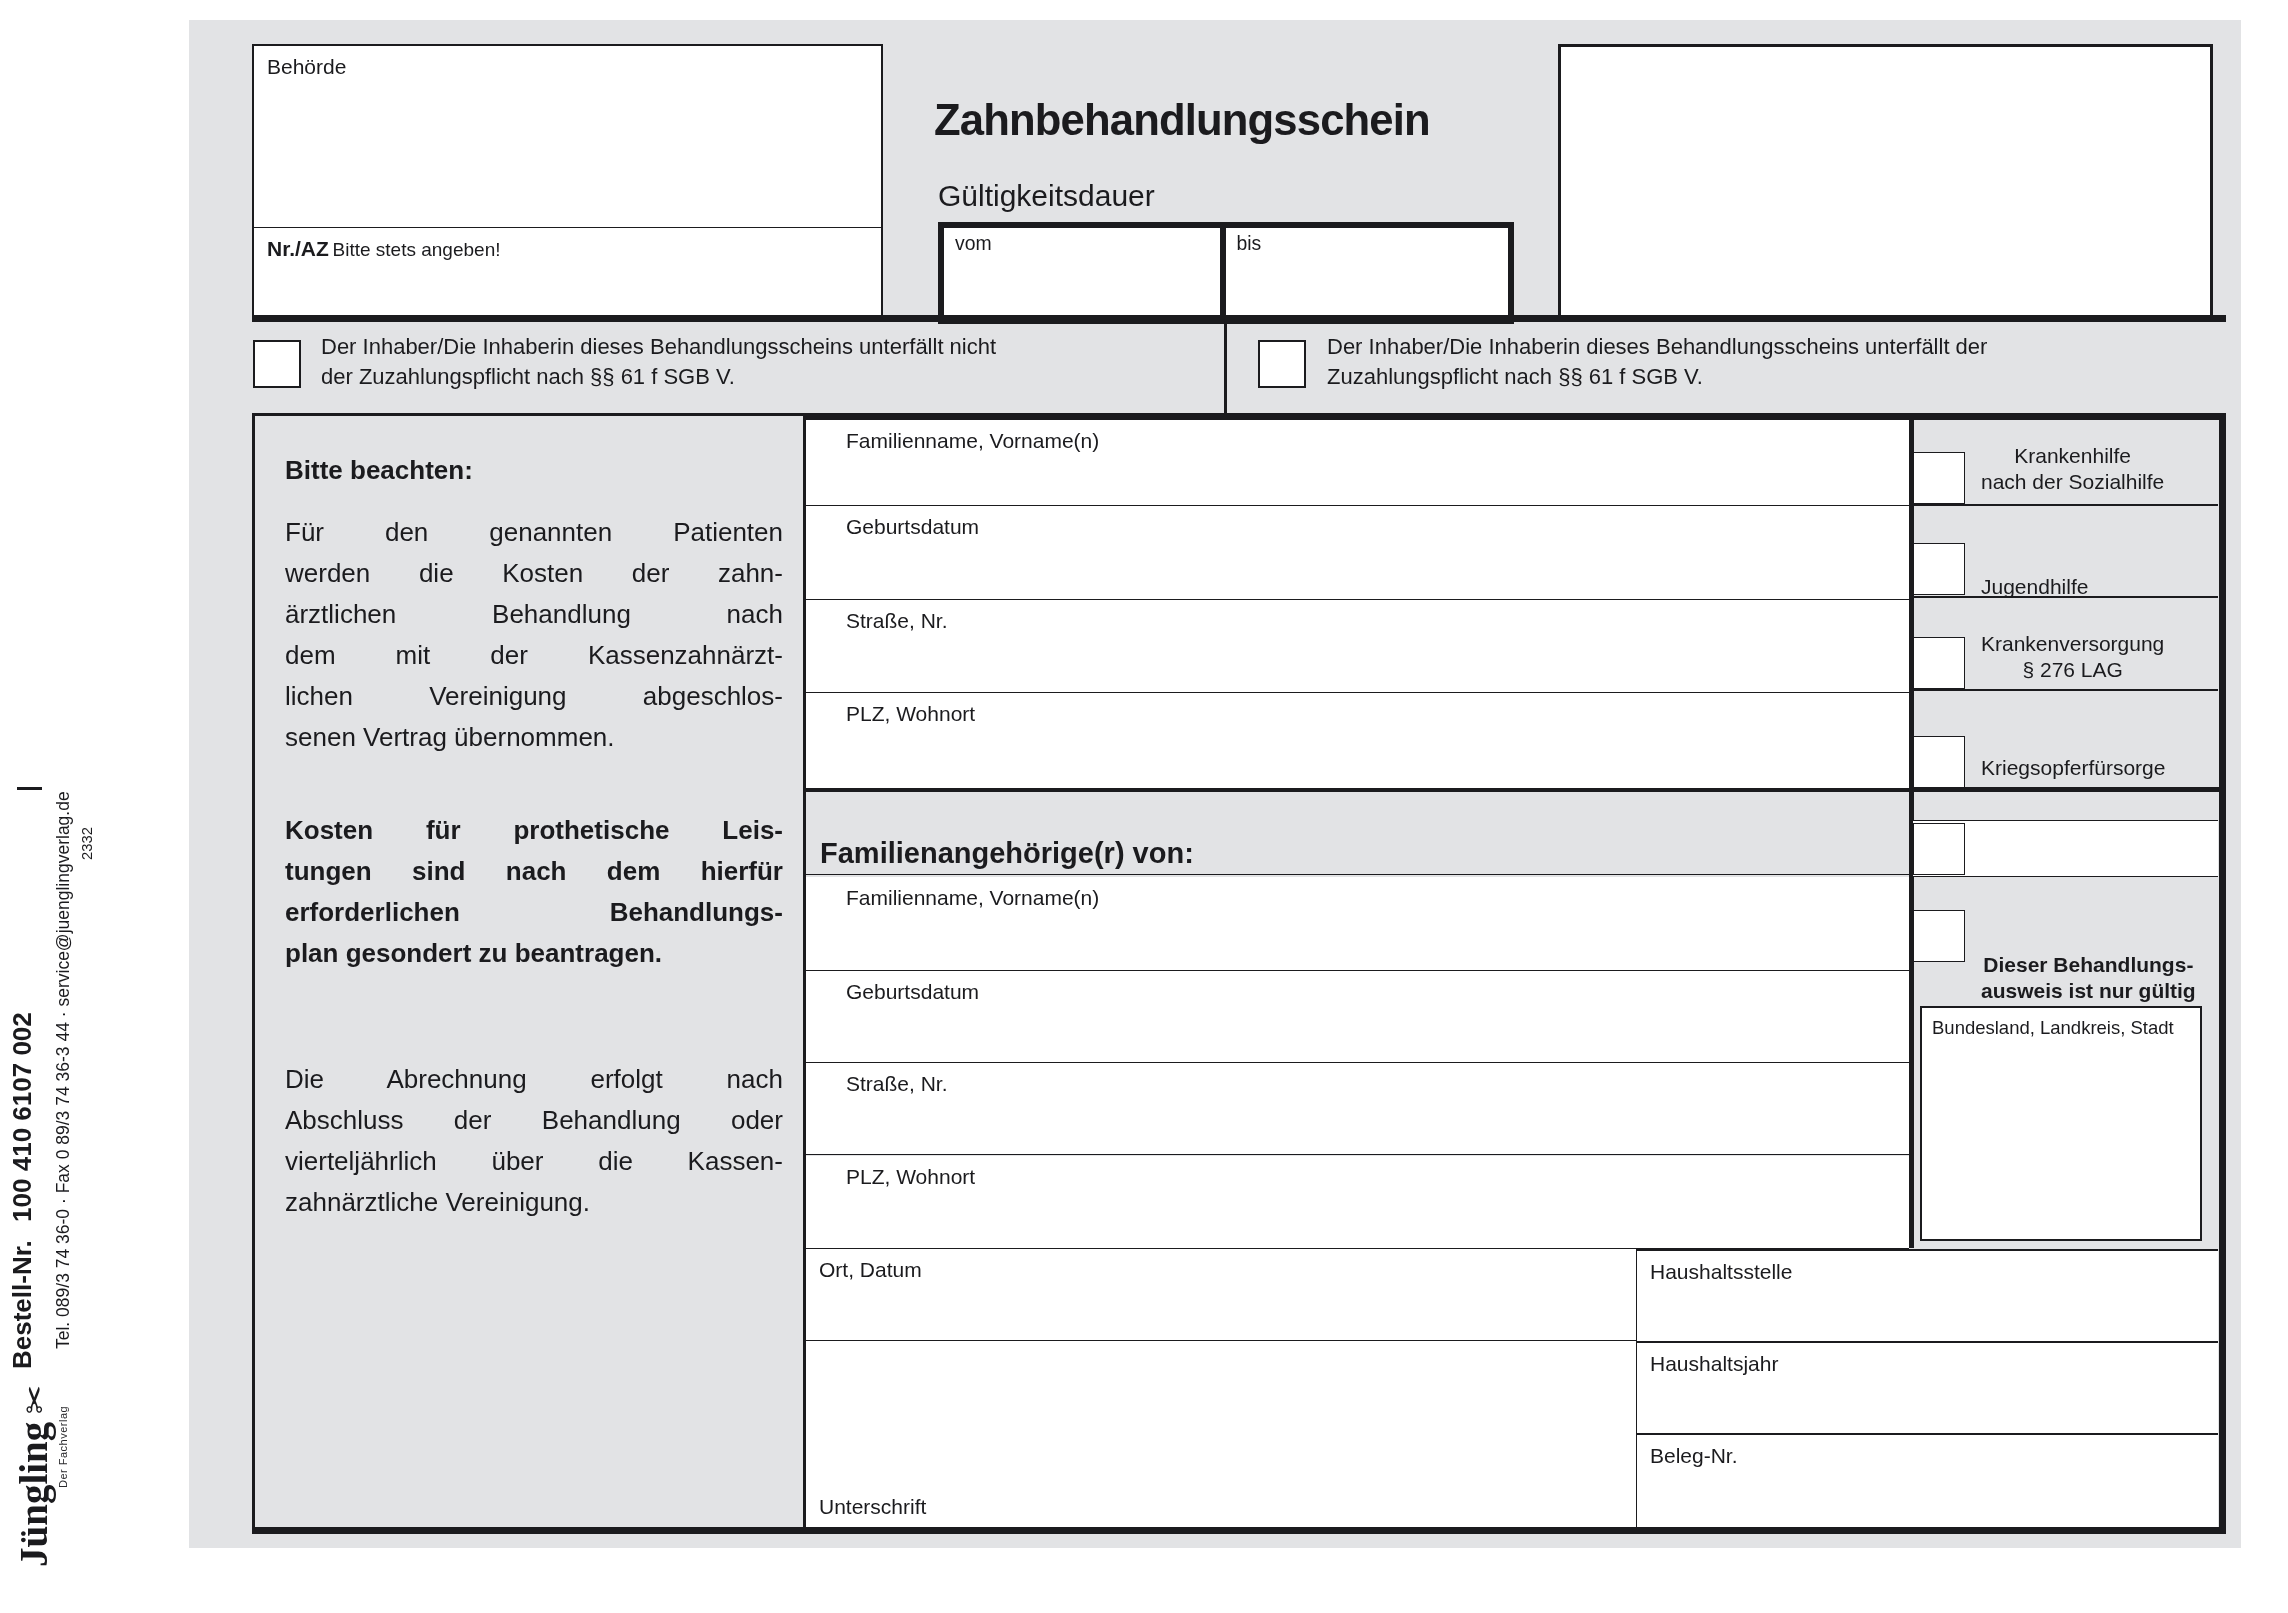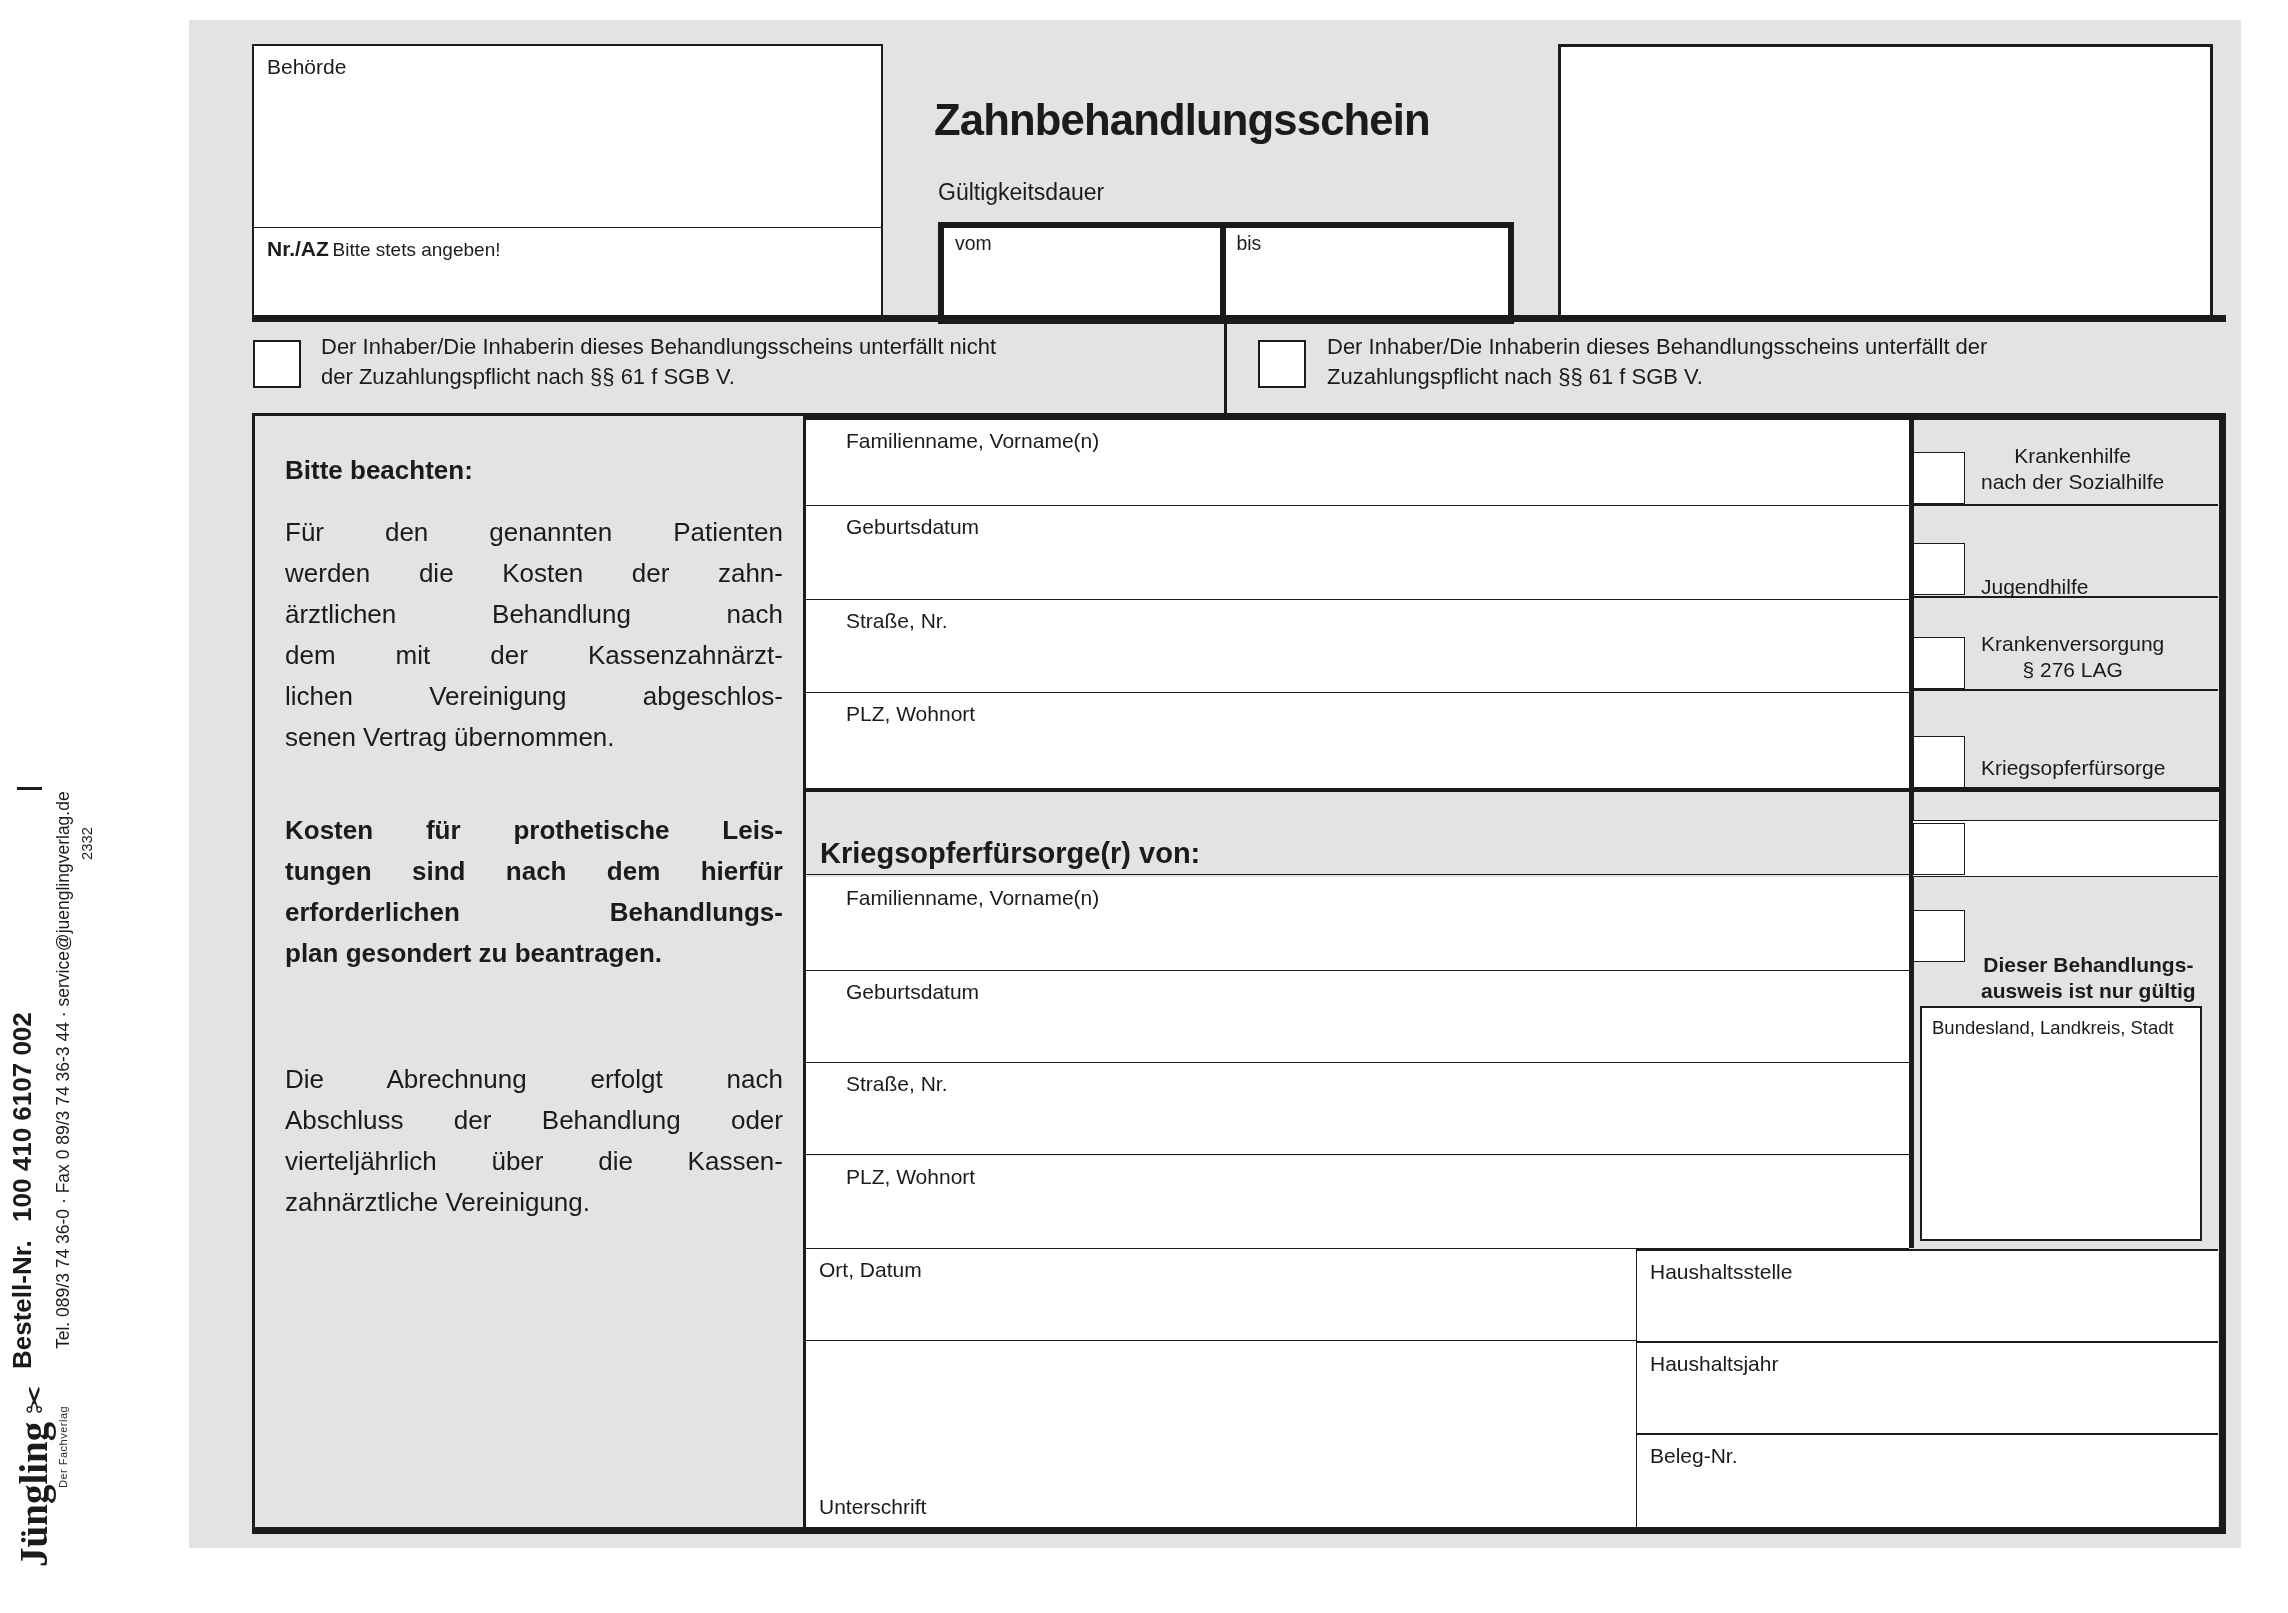--- a/index.html
+++ b/index.html
@@ -13,21 +13,21 @@
   .bar{background:#1b1b1e;}
   .whitebox{background:#ffffff;border:2.8px solid #1b1b1e;}
   .lab{font-size:21px;line-height:25px;padding:8.3px 13px;}
   .cb{position:absolute;box-sizing:border-box;background:#ffffff;border:2.8px solid #1b1b1e;}
   .cb2{border-width:1.8px;}
   
   .behoerde{left:252px;top:44px;width:631px;height:274px;display:flex;flex-direction:column;}
   .bh-top{height:181px;border-bottom:1.8px solid #1b1b1e;}
   .bh-bottom{flex:1;}
   .title{left:934px;top:94px;font-size:45px;font-weight:bold;letter-spacing:-0.9px;transform:scaleX(.97);transform-origin:0 0;white-space:nowrap;}
-  .vlabel{left:938px;top:179px;font-size:23px;}
+  .vlabel{left:938px;top:179px;font-size:30px;}
   .vombis{left:938px;top:222px;width:576px;height:102px;border:6.5px solid #1b1b1e;background:#1b1b1e;display:flex;}
   .vcell{background:#fff;font-size:19.4px;padding:3.7px 11px;box-sizing:border-box;}
   .vcell.vom{width:276px;margin-right:5.5px;}
   .vcell.bis{flex:1;}
   .topright{left:1558px;top:44px;width:655px;height:277px;border-width:3.7px;}
   
   .consent-text{font-size:22px;line-height:30px;white-space:pre-line;}
   
   .notice{left:252px;top:413px;width:554px;height:1120px;border:3.7px solid #1b1b1e;background:#e2e3e5;padding:39px 20px 0 30px;}
   .notice h2{margin:0;font-size:26px;}
@@ -131,21 +131,21 @@
     <span class="lab">Geburtsdatum</span>
   </div>
 <div class="cell" style="top:600px;height:93px;">
     <span class="lab">Straße, Nr.</span>
   </div>
 <div class="cell" style="top:693px;height:99px;border-bottom-width:4.6px;">
     <span class="lab">PLZ, Wohnort</span>
   </div>
 
 <div class="abs famhead">
-    <span>Kriegsopferfürsorge(r) von:</span>
+    <span>Familienangehörige(r) von:</span>
   </div>
 
 <div class="cell" style="top:877px;height:94px;">
     <span class="lab">Familienname, Vorname(n)</span>
   </div>
 <div class="cell" style="top:971px;height:92px;">
     <span class="lab">Geburtsdatum</span>
   </div>
 <div class="cell" style="top:1063px;height:92px;">
     <span class="lab">Straße, Nr.</span>

